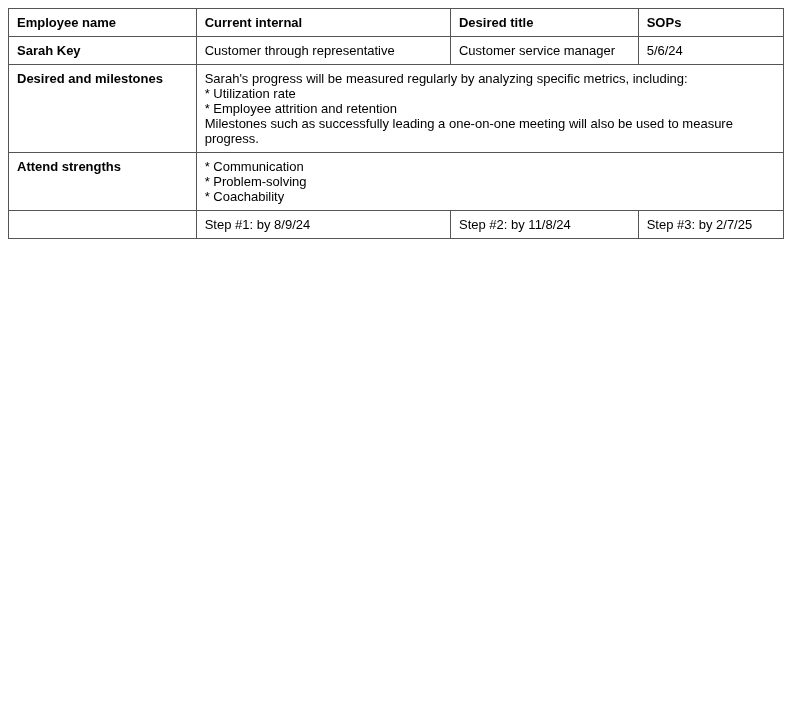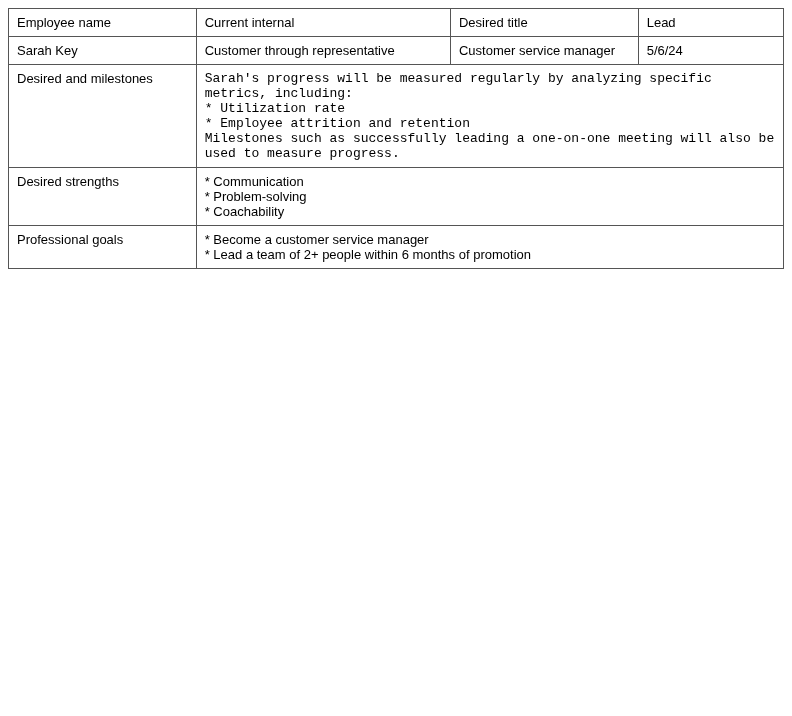--- a/index.html
+++ b/index.html
@@ -18,74 +18,75 @@
       border-collapse: collapse;
       width: 100%;
       max-width: 780px;
     }
     td, th {
       border: 1px solid #555;
       padding: 6px 8px;
       vertical-align: top;
     }
     .label-cell {
-      font-weight: normal;
+      font-weight: bold;
       width: 155px;
       min-width: 155px;
     }
     .col-current-position {
       width: 210px;
     }
     .col-desired-title {
       width: 155px;
     }
     .col-date {
       width: 120px;
     }
     .header-row td {
-      font-weight: normal;
+      font-weight: bold;
     }
   </style>
 </head>
 <body>
 
 <table>
 
   <tbody>
       <tr class="header-row">
     <td class="label-cell">Employee name</td>
     <td class="col-current-position">Current internal</td>
     <td class="col-desired-title">Desired title</td>
-    <td class="col-date">Lead</td>
+    <td class="col-date">SOPs</td>
   </tr>
 
   <tr>
     <td class="label-cell">Sarah Key</td>
     <td>Customer through representative</td>
     <td>Customer service manager</td>
     <td>5/6/24</td>
   </tr>
 
   <tr>
     <td class="label-cell">Desired and milestones</td>
-    <td colspan="3" style="white-space: pre-line; font-family: Liberation Mono, monospace;">Sarah's progress will be measured regularly by analyzing specific metrics, including:
+    <td colspan="3" style="white-space: pre-line;">Sarah's progress will be measured regularly by analyzing specific metrics, including:
 * Utilization rate
 * Employee attrition and retention
 Milestones such as successfully leading a one-on-one meeting will also be used to measure progress.</td>
   </tr>
 
   <tr>
-    <td class="label-cell">Desired strengths</td>
+    <td class="label-cell">Attend strengths</td>
     <td colspan="3" style="white-space: pre-line;">* Communication
 * Problem-solving
 * Coachability</td>
   </tr>
 
-  <tr>
-    <td class="label-cell">Professional goals</td>
-    <td colspan="3" style="white-space: pre-line;">* Become a customer service manager
-* Lead a team of 2+ people within 6 months of promotion</td>
-  </tr>
 
 
+  <tr>
+    <td class="label-cell"></td>
+    <td>Step #1: by 8/9/24</td>
+    <td>Step #2: by 11/8/24</td>
+    <td>Step #3: by 2/7/25</td>
+  </tr>
 
 </tbody>
   </table>
 
 </body></html>

